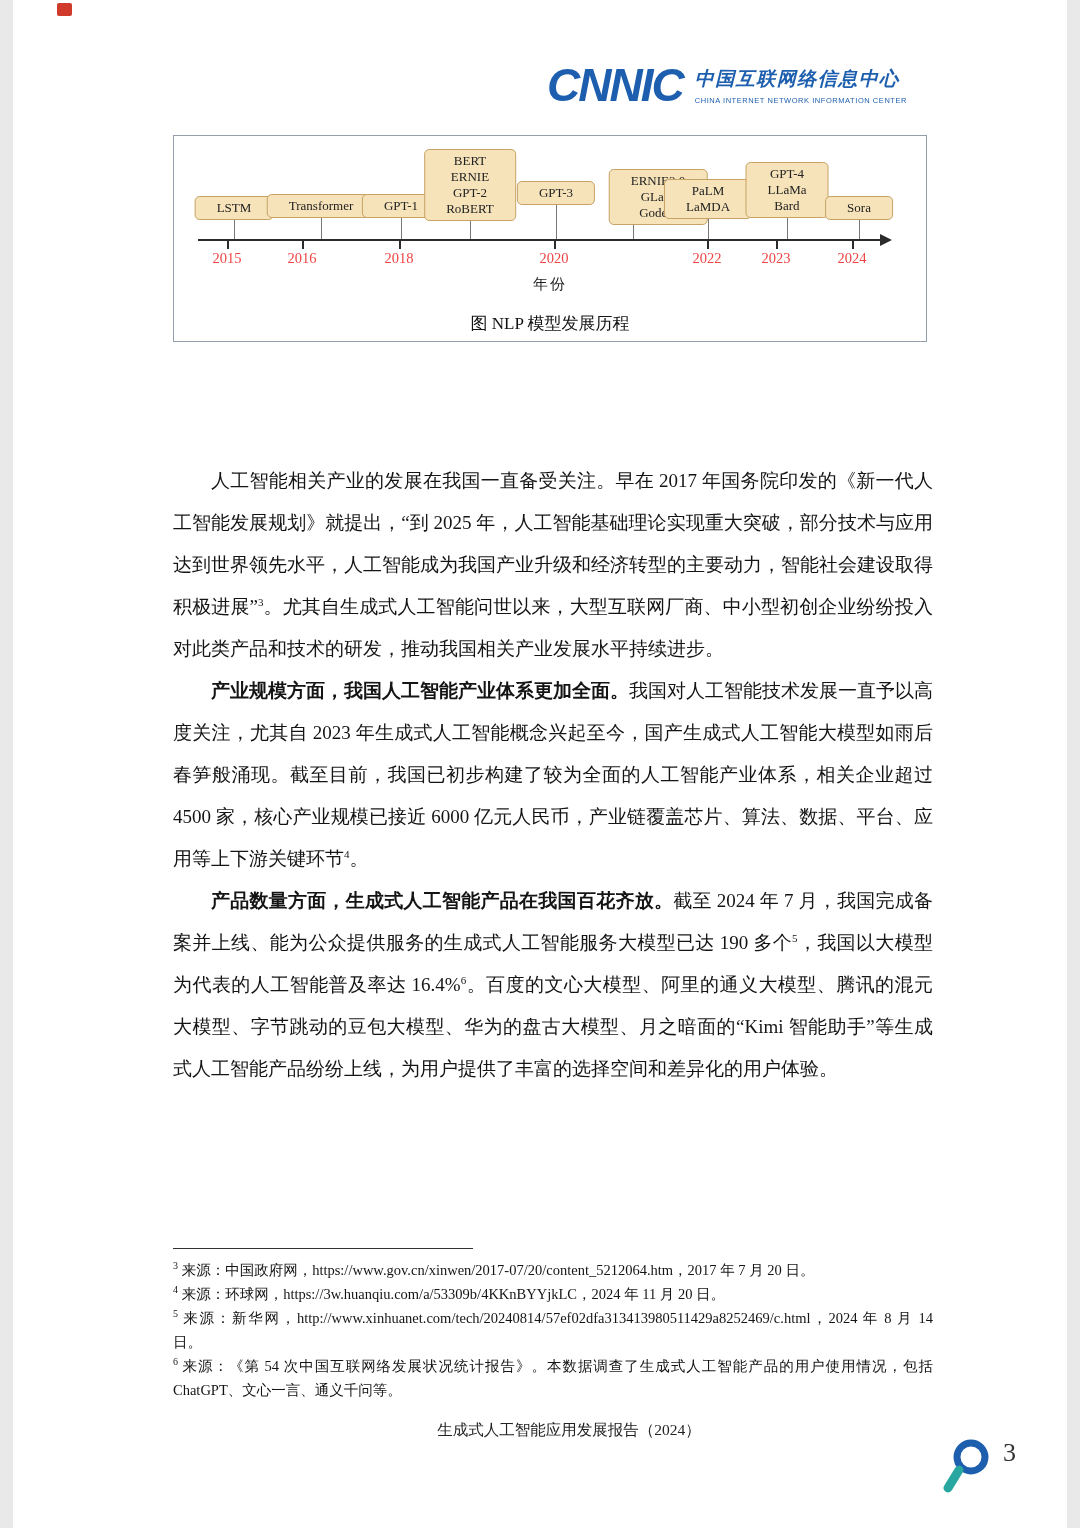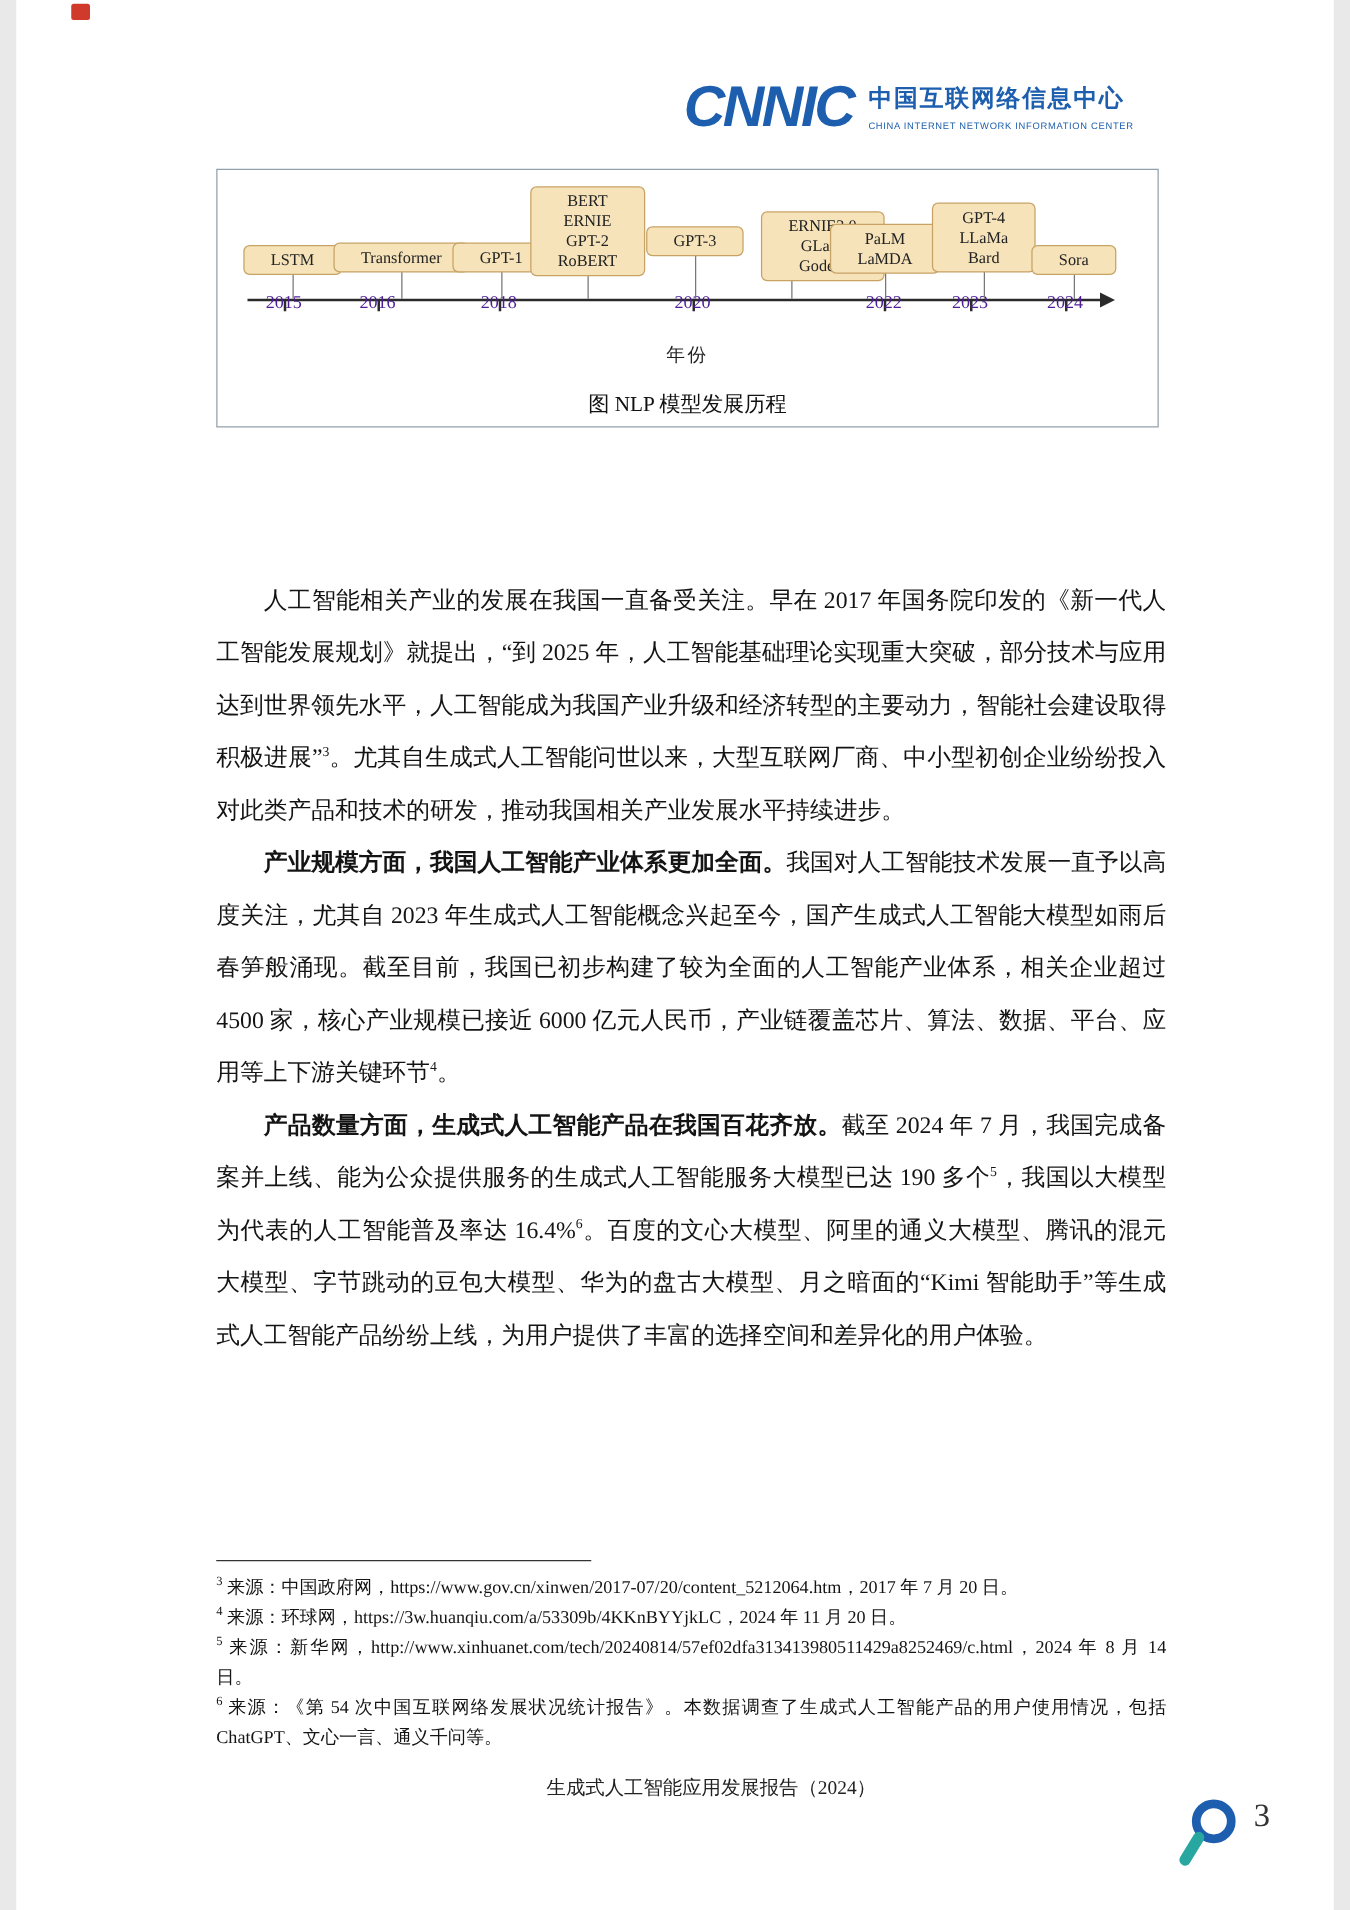--- a/index.html
+++ b/index.html
@@ -8,32 +8,32 @@
     font-family:"Liberation Serif","DejaVu Serif",serif;color:#1a1a1a;overflow:hidden;
   }
   .corner-mark{position:absolute;left:44px;top:3px;width:15px;height:13px;background:var(--corner-red);border-radius:2px;}
 
   
   .logo{position:absolute;top:62px;right:160px;display:flex;align-items:center;gap:12px;}
   .logo-text{font-family:"Liberation Sans","DejaVu Sans",sans-serif;font-weight:bold;font-style:italic;
     font-size:46px;line-height:1;color:var(--brand-blue);letter-spacing:-2px;}
   .logo-names{display:flex;flex-direction:column;}
   .logo-cn{font-family:"Liberation Sans","DejaVu Sans",sans-serif;font-weight:bold;font-size:19px;
-    color:var(--brand-blue);letter-spacing:1.5px;}
+    color:var(--brand-blue);letter-spacing:1.5px;font-style:italic;}
   .logo-en{font-family:"Liberation Sans","DejaVu Sans",sans-serif;font-size:7.5px;color:var(--brand-blue);
     letter-spacing:0.55px;margin-top:4px;}
 
   
   .figure{position:absolute;left:160px;top:135px;width:752px;height:205px;border:1px solid #93a0ac;background:#fff;}
   .plot{position:absolute;inset:0;}
   .axis-line{position:absolute;left:24px;top:103px;width:684px;height:0;border-top:2px solid #2b2b2b;}
   .axis-arrow{position:absolute;left:706px;top:98px;width:0;height:0;
     border-left:12px solid #2b2b2b;border-top:6px solid transparent;border-bottom:6px solid transparent;}
   .tick{position:absolute;top:104px;height:9px;width:0;border-left:2px solid #2b2b2b;}
-  .tick-label{position:absolute;top:98px;transform:translateX(-50%);font-size:14.5px;color:#4c1d95;}
+  .tick-label{position:absolute;top:114px;transform:translateX(-50%);font-size:14.5px;color:#ef4444;}
   .stem{position:absolute;width:0;border-left:1px solid #777;z-index:1;}
   .model-box{position:absolute;transform:translateX(-50%);z-index:2;
     border:1px solid var(--box-border);background:var(--box-fill);border-radius:5px;
     padding:3px 21px;font-size:13px;line-height:16px;text-align:center;color:#222;white-space:nowrap;}
   .axis-title{position:absolute;top:139px;left:0;width:100%;text-align:center;font-size:15px;letter-spacing:2px;color:#1f1f1f;}
   .fig-caption{position:absolute;top:176px;left:0;width:100%;text-align:center;font-size:17px;color:#111;}
 
   
   .section-title{position:absolute;left:160px;top:390px;width:770px;margin:0;
     font-family:"Liberation Sans","DejaVu Sans",sans-serif;font-weight:700;font-size:30px;color:#000;letter-spacing:0.5px;}

